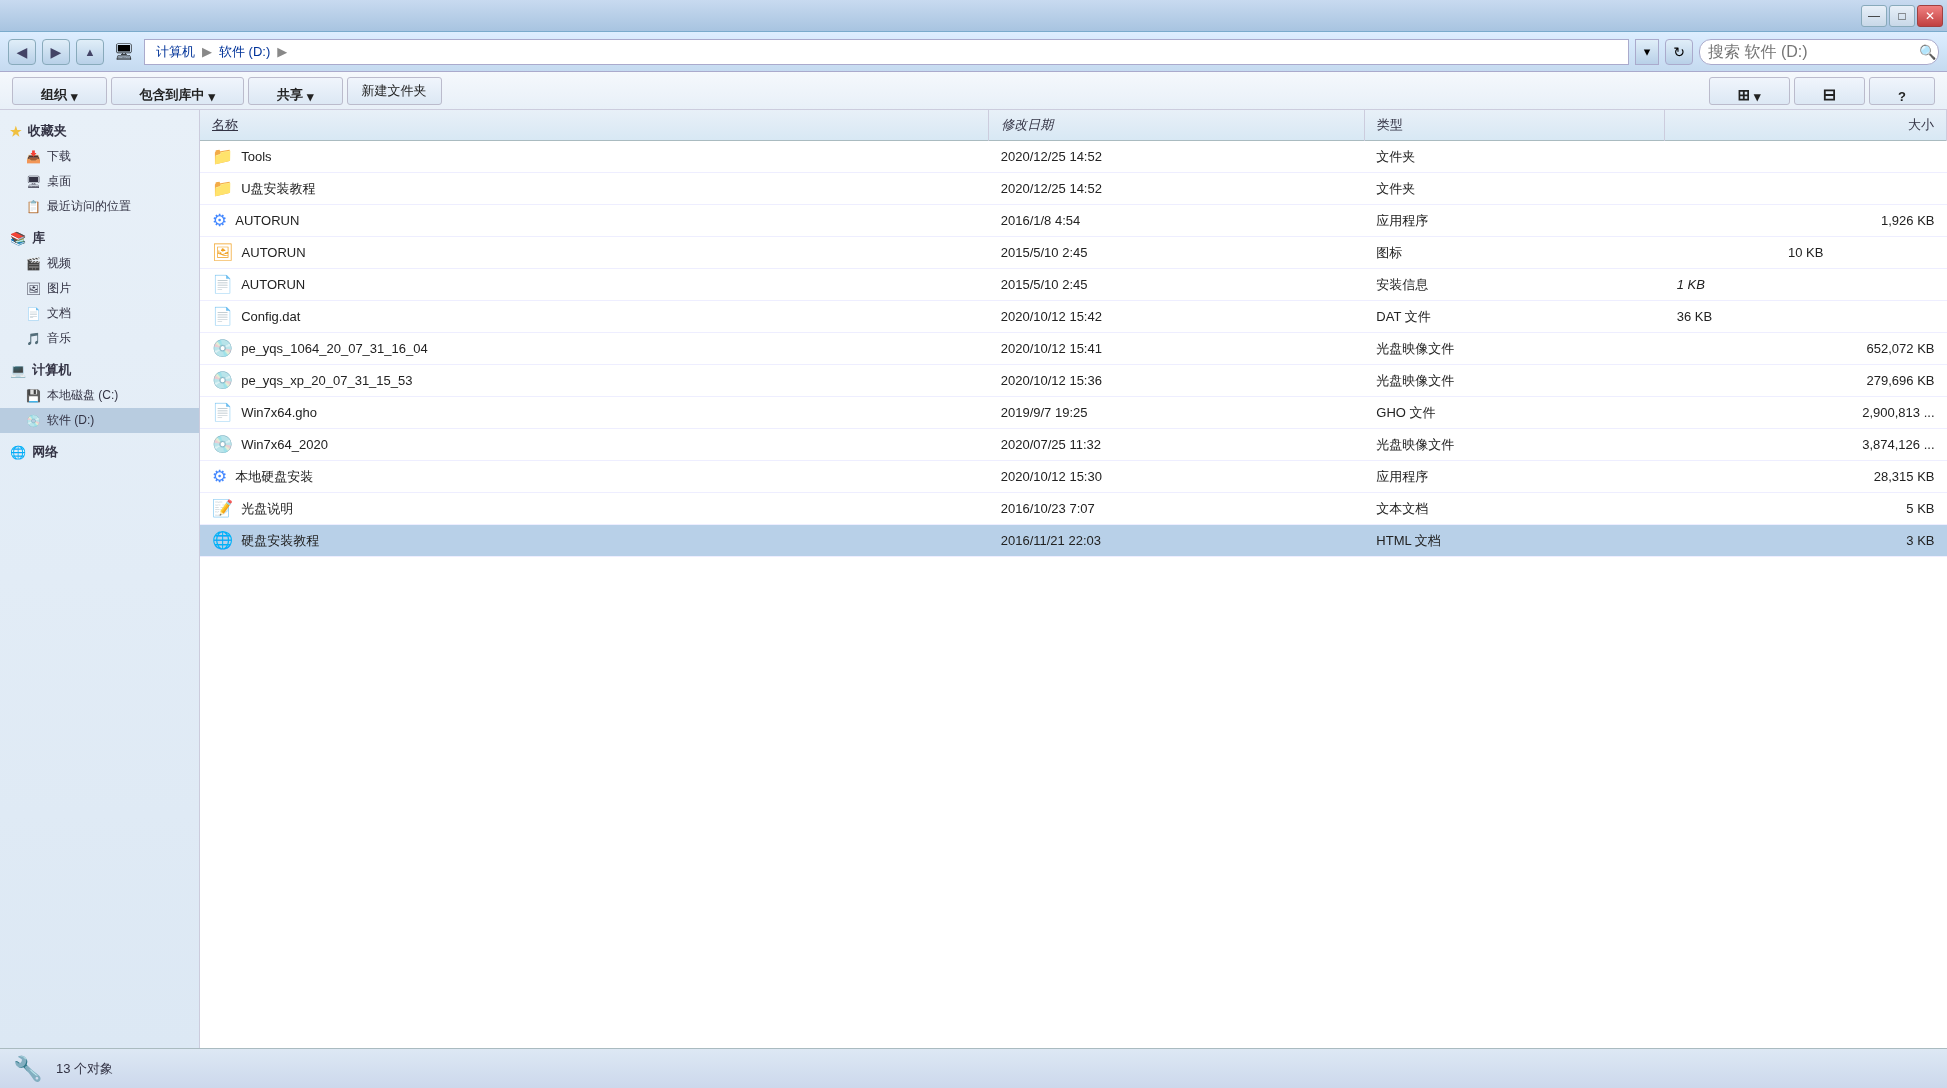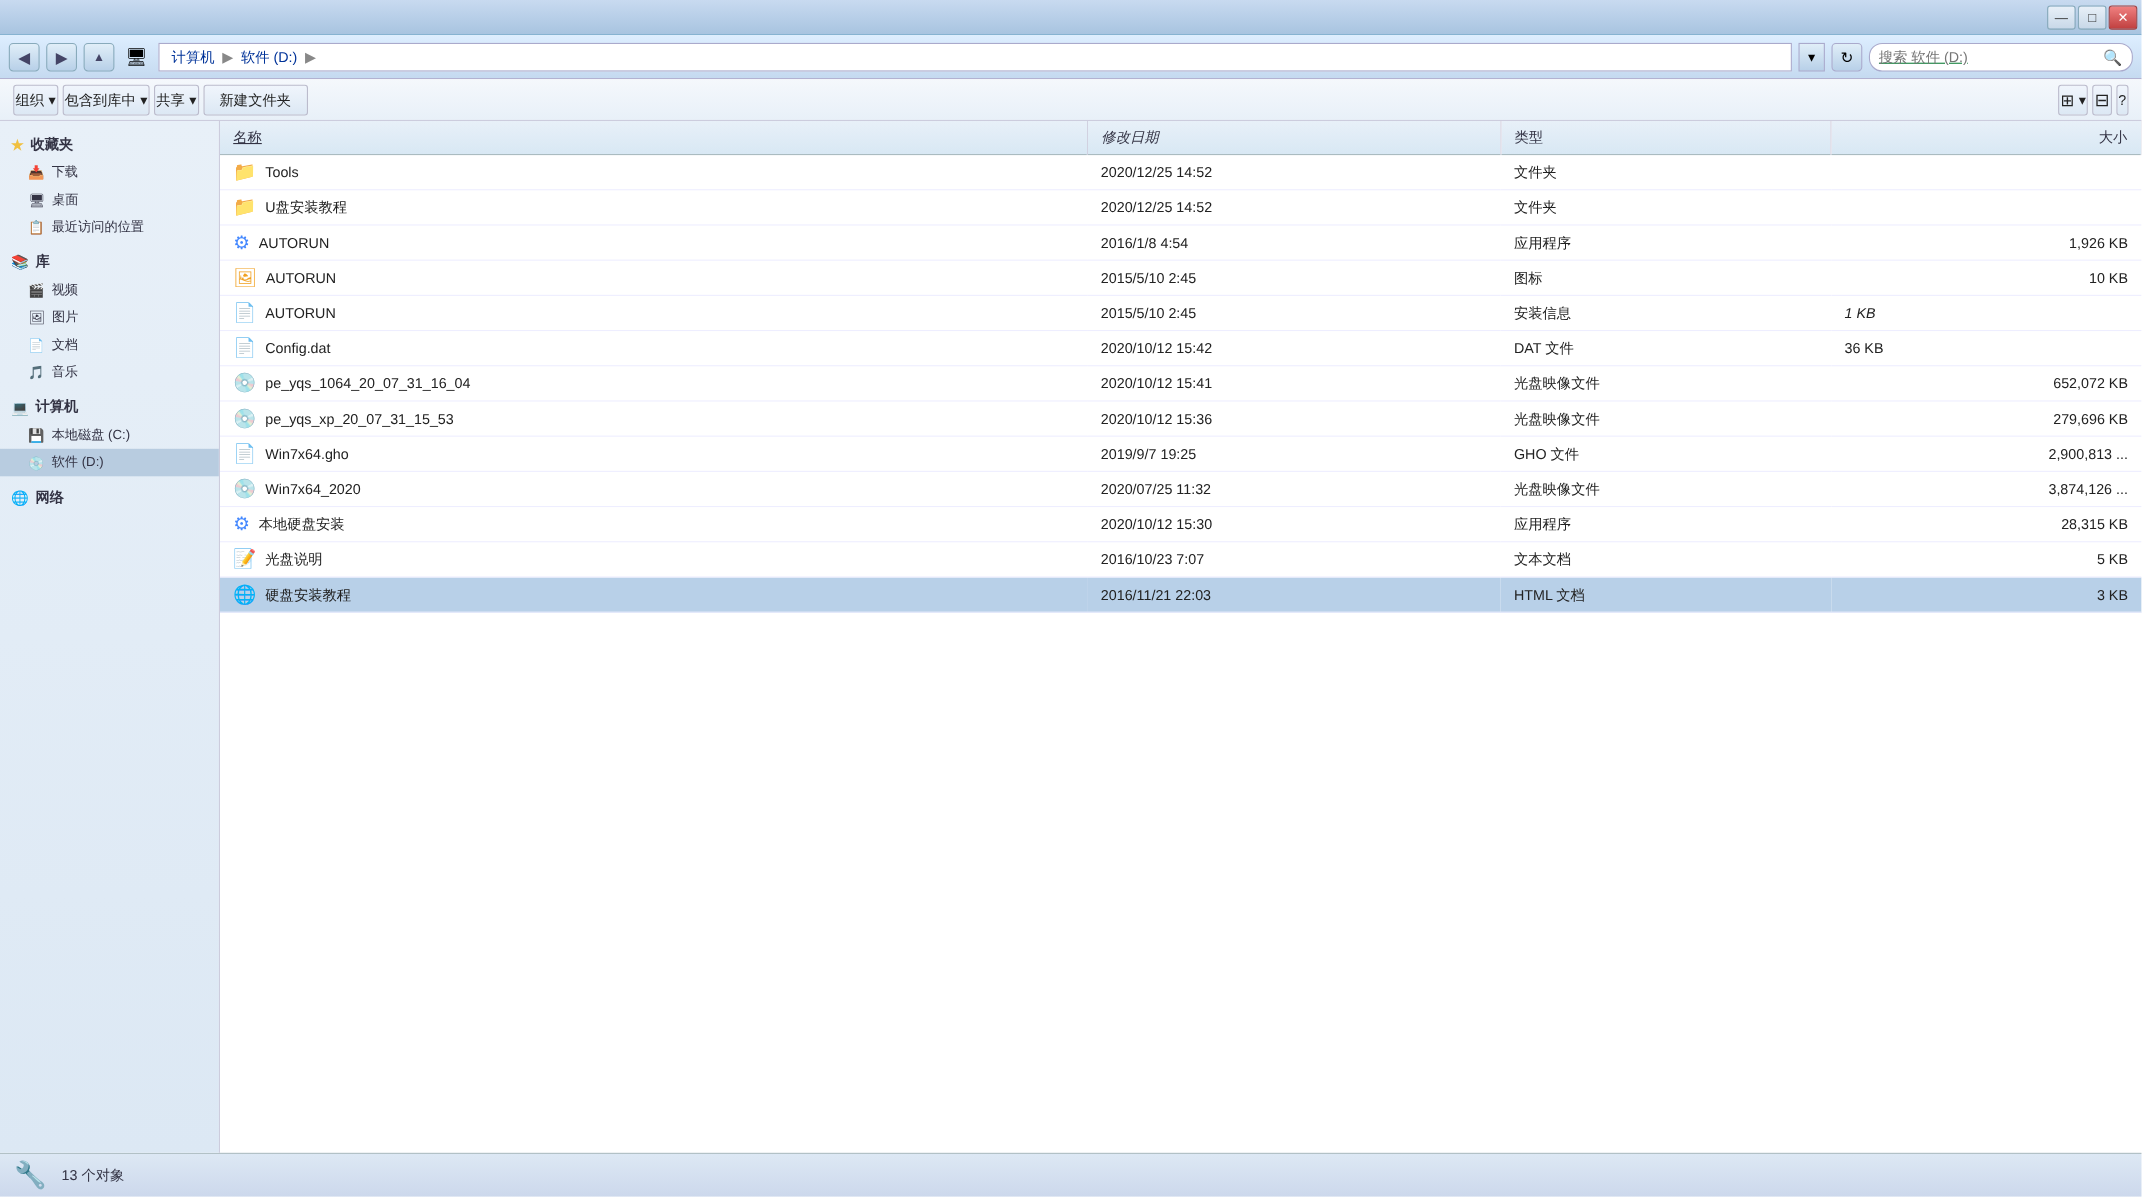--- a/index.html
+++ b/index.html
@@ -113,48 +113,48 @@
       align-items: center;
       background: white;
       border-radius: 12px;
       padding: 0 8px;
       gap: 4px;
     }
     .search-box input {
       border: none;
       outline: none;
       flex: 1;
-      font-size: 13px;
-      color: #15803d;
+      font-size: 16px;
+      color: #ec4899;
       background: transparent;
-      text-decoration: underline;
     }
 
     
     .toolbar {
       height: 38px;
       background: linear-gradient(to bottom, #f5f8fc, #e8f0f8);
       border-bottom: 1px solid #ccd;
       display: flex;
       align-items: center;
       padding: 0 12px;
       gap: 4px;
     }
     .toolbar-btn {
       height: 28px;
-      padding: 0 1px;
+      padding: 0 28px;
       background: linear-gradient(to bottom, #f0f5fc, #dce8f4);
       border: 1px solid #bbc;
       border-radius: 3px;
       cursor: pointer;
       display: flex;
-      align-items: center;
+      align-items: flex-end;
       gap: 4px;
       font-size: 13px;
       color: #222;
+      font-weight: bold;
     }
     .toolbar-new-folder {
       height: 28px;
       padding: 0 14px;
       background: linear-gradient(to bottom, #f0f5fc, #dce8f4);
       border: 1px solid #bbc;
       border-radius: 3px;
       cursor: pointer;
       font-size: 13px;
       color: #222;
@@ -440,21 +440,21 @@
   </tr>
             <tr>
     <td>
       <div class="file-name-cell">
         <span class="file-icon"><span style="color:#f0a020;font-size:17px;">🖼</span></span>
         <span>AUTORUN</span>
       </div>
     </td>
     <td>2015/5/10 2:45</td>
     <td>图标</td>
-    <td style="text-align:right;">10 KB</td>
+    <td style="text-align:center;">10 KB</td>
   </tr>
             <tr>
     <td>
       <div class="file-name-cell">
         <span class="file-icon"><span style="color:#888;font-size:17px;">📄</span></span>
         <span>AUTORUN</span>
       </div>
     </td>
     <td>2015/5/10 2:45</td>
     <td>安装信息</td>

